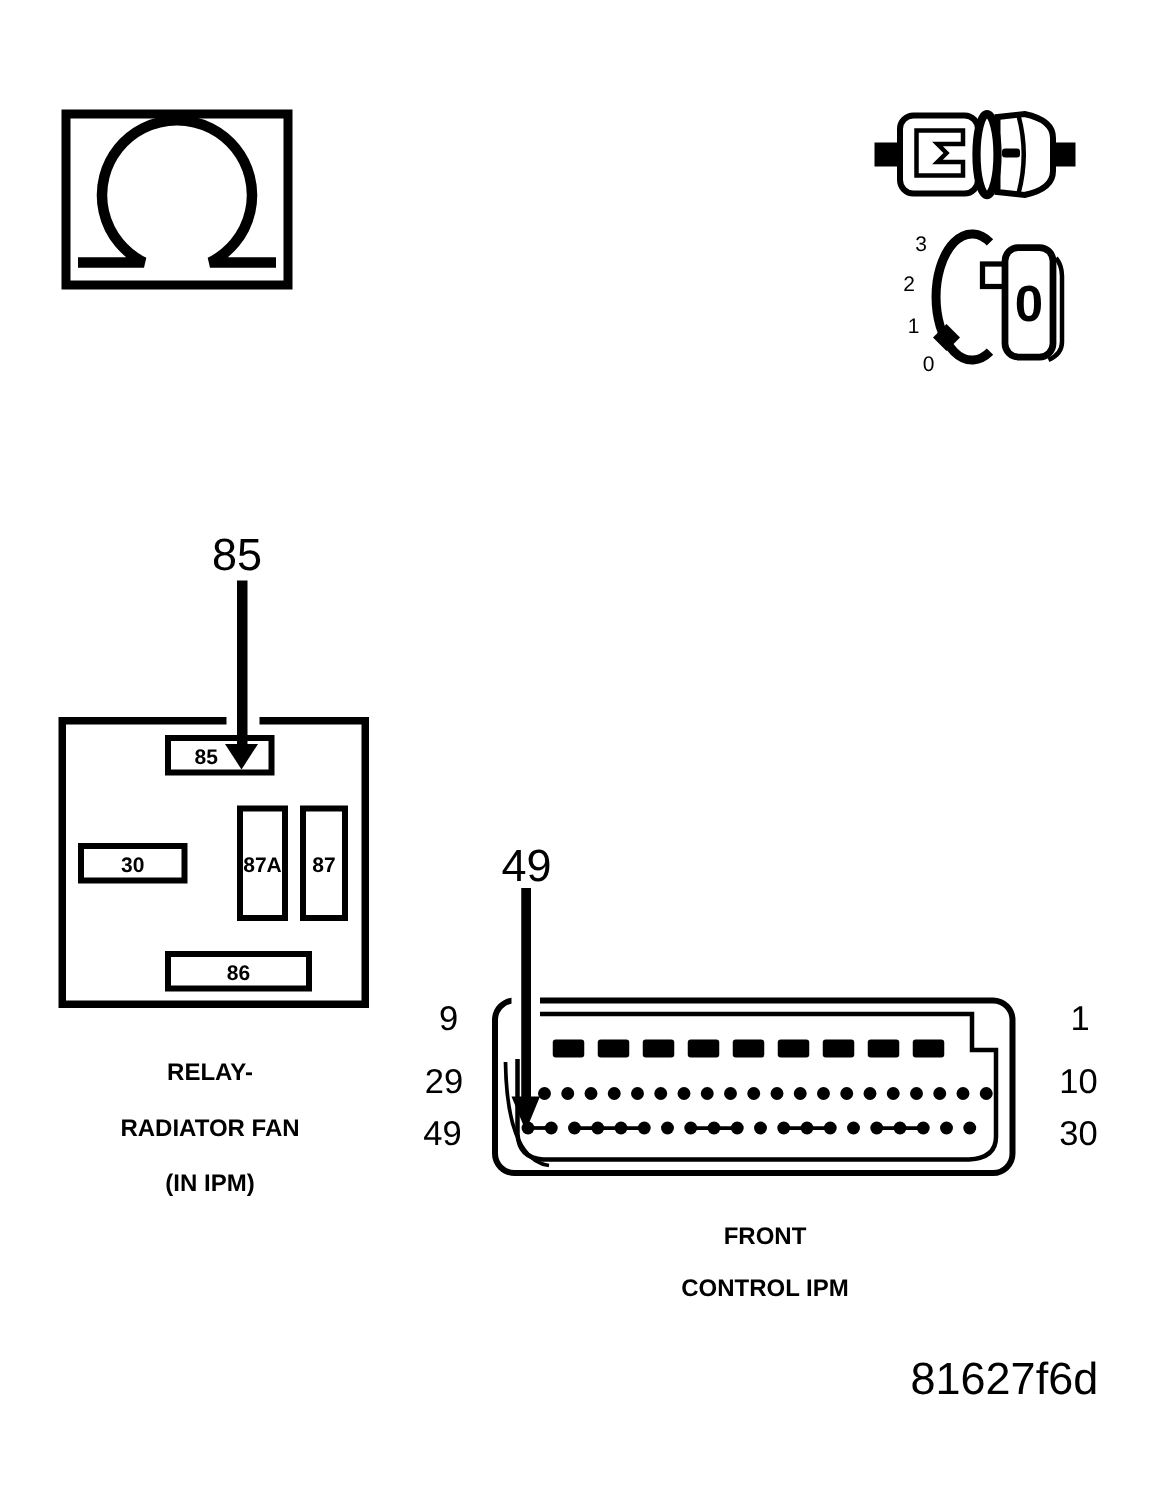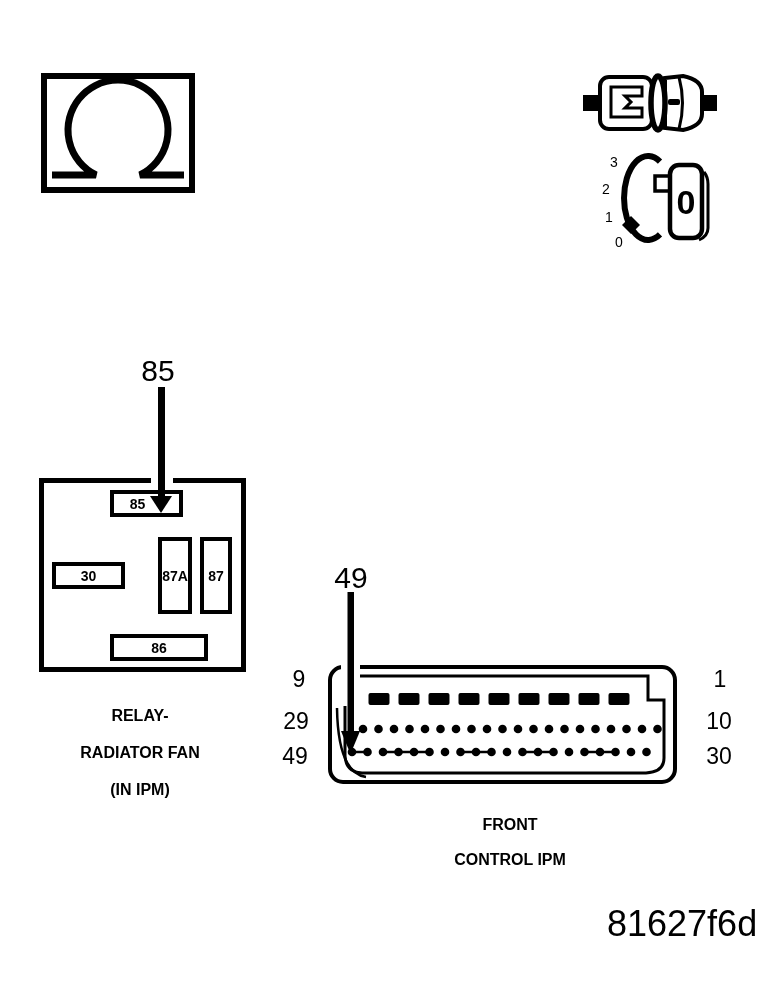--- a/index.html
+++ b/index.html
@@ -11,21 +11,21 @@
   .sidelabel{font-size:23px;font-weight:400;white-space:nowrap;}
   .caption{font-size:16px;font-weight:bold;text-align:center;line-height:37px;white-space:nowrap;}
   .caption div{height:37px;}
   .caption.module div{height:35px;}
   .pin{position:absolute;border:4px solid #000;background:#fff;display:flex;align-items:center;justify-content:center;
        font-size:14px;font-weight:bold;box-sizing:border-box;}
   .relay-box{position:absolute;left:39px;top:478px;width:207px;height:194px;border:5px solid #000;box-sizing:border-box;background:#fff;}
   .shaft{position:absolute;background:#000;}
   .arrowhead{position:absolute;width:0;height:0;border-left:11px solid transparent;border-right:11px solid transparent;border-top:17px solid #000;}
   .gap{position:absolute;background:#fff;}
-  .figid{font-size:36px;font-weight:400;}
+  .figid{font-size:30px;font-weight:400;}
   svg{display:block;}
   svg text{font-family:"Liberation Sans", sans-serif;}
 </style>
 </head>
 <body>
 
 <div class="canvas">
 
   <div class="abs" style="left:38px;top:70px;">
     <svg width="160" height="130" viewBox="0 0 160 130">

